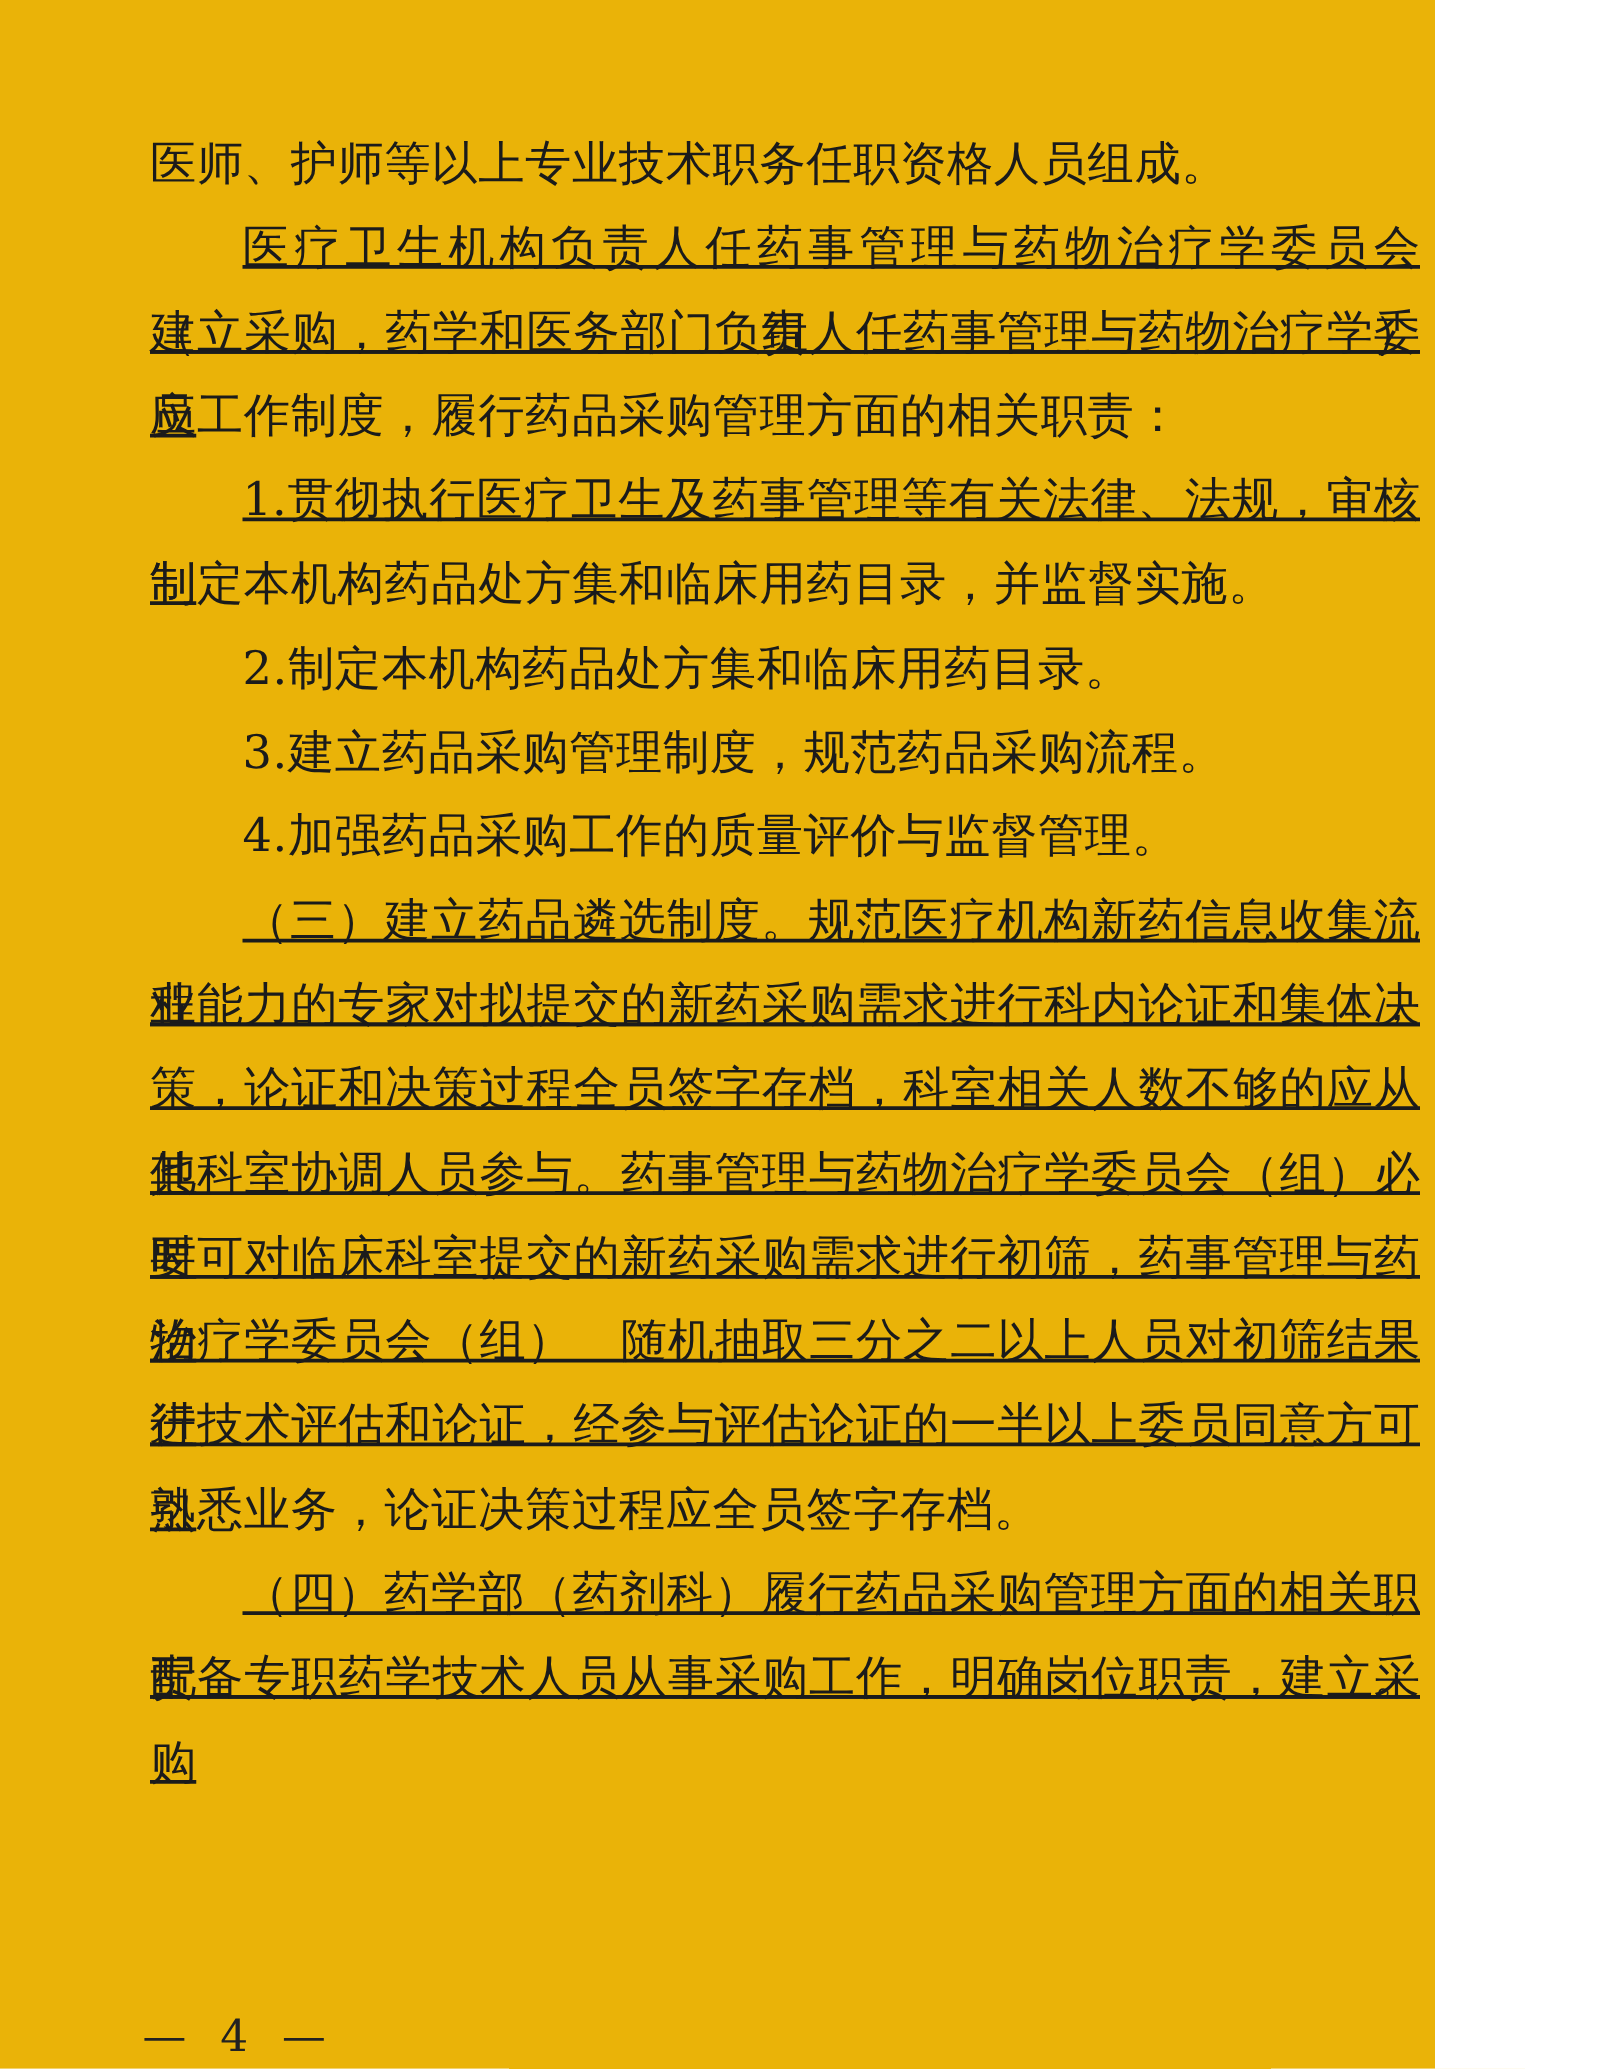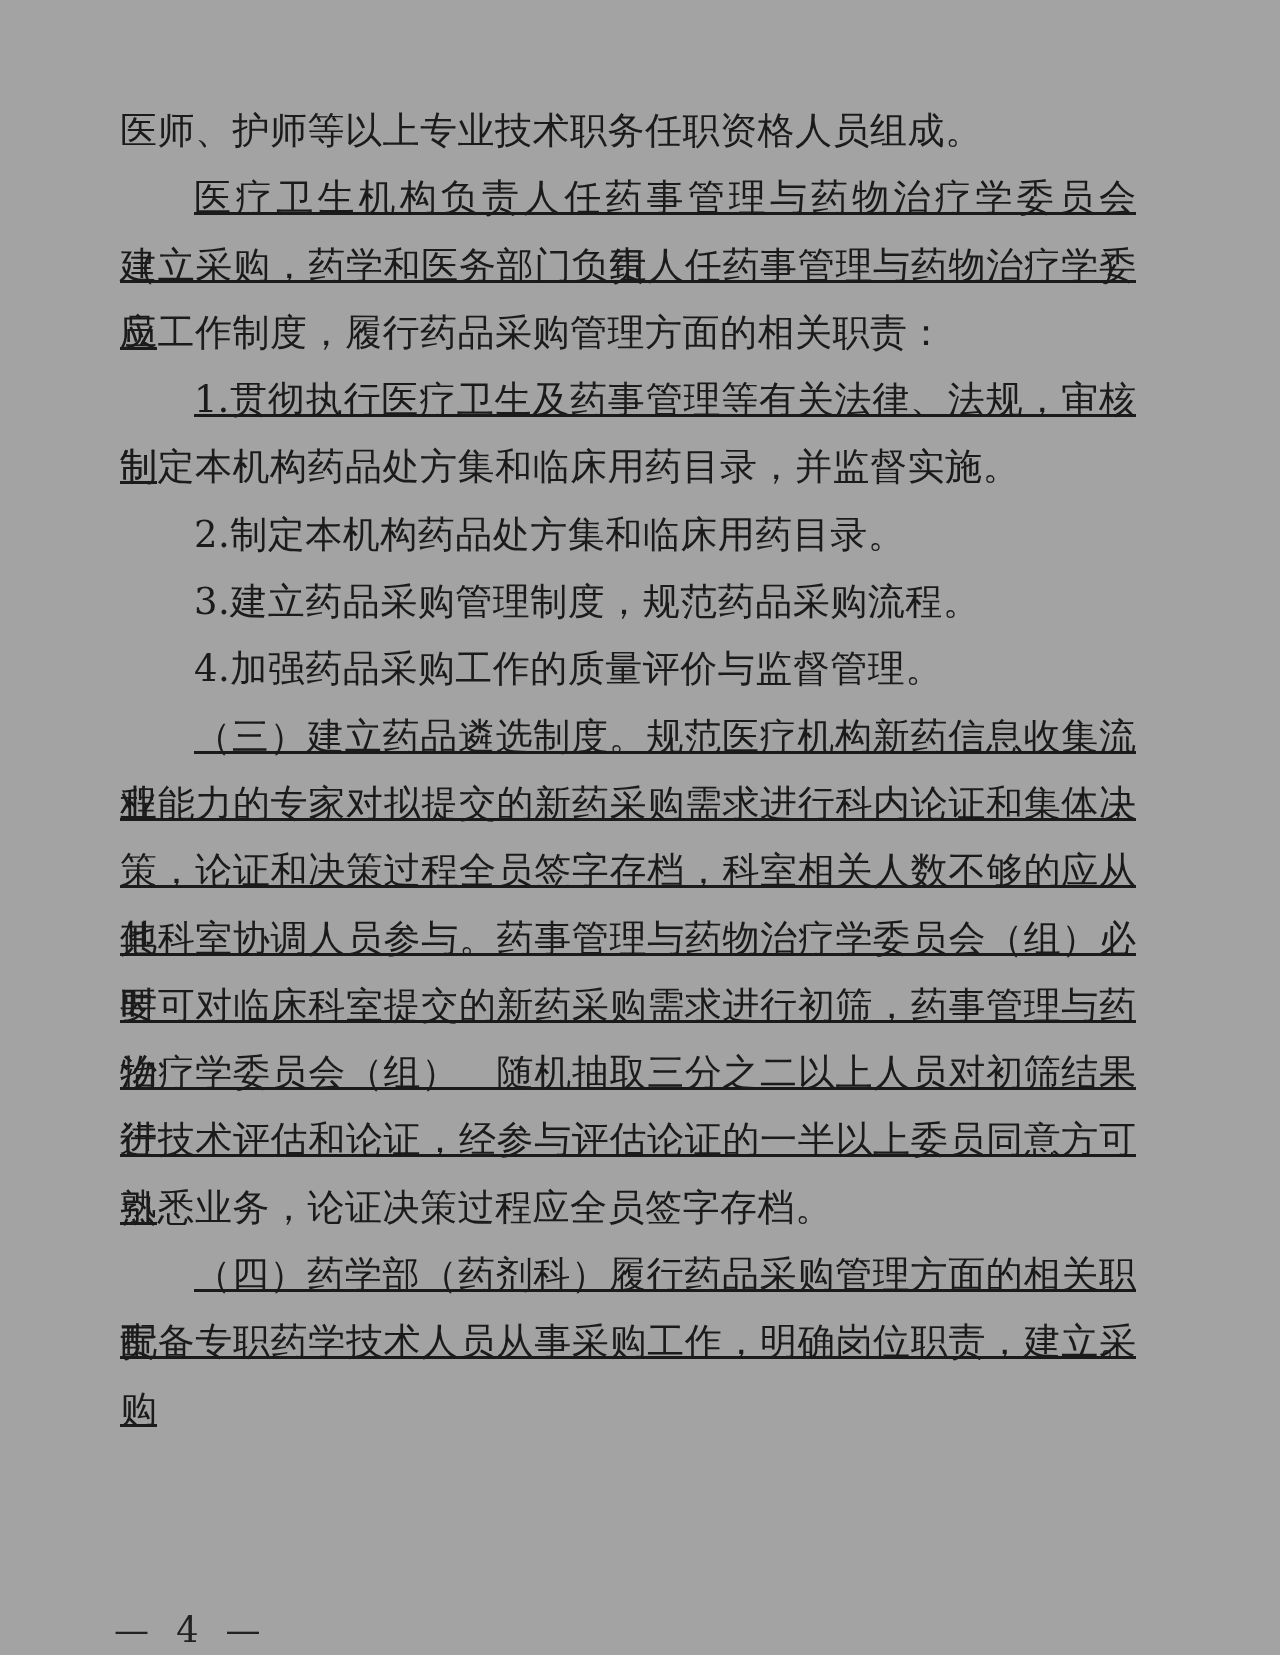--- a/index.html
+++ b/index.html
@@ -2,23 +2,23 @@
 <html lang="zh"><head>
 <meta charset="utf-8">
 <style>
   html, body {
     margin: 0;
     padding: 0;
     background: #ffffff;
   }
   .page {
     position: relative;
-    width: 1280px;
+    width: 1148px;
     height: 1655px;
-    background: #a3a3a3;
+    background: #eab308;
     overflow: hidden;
     font-family: "DejaVu Serif", "Liberation Serif", serif;
     color: #1b1b1b;
   }
   .content {
     position: absolute;
     left: 120px;
     top: 97px;
     width: 1016px;
   }

